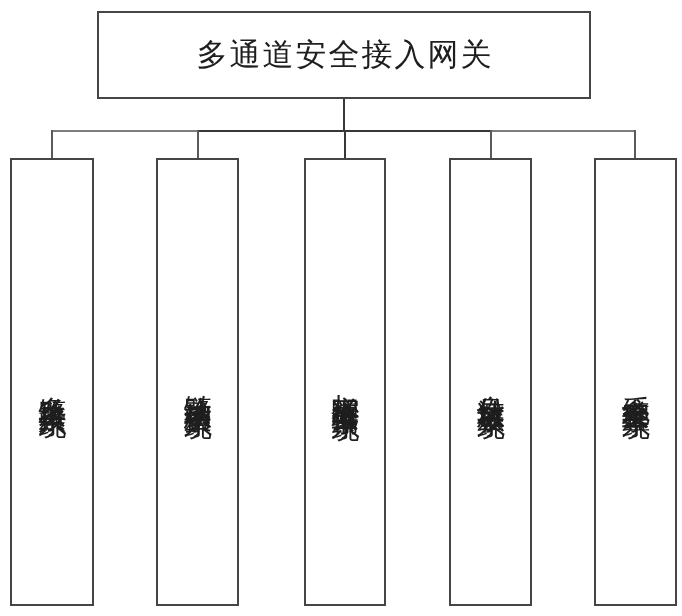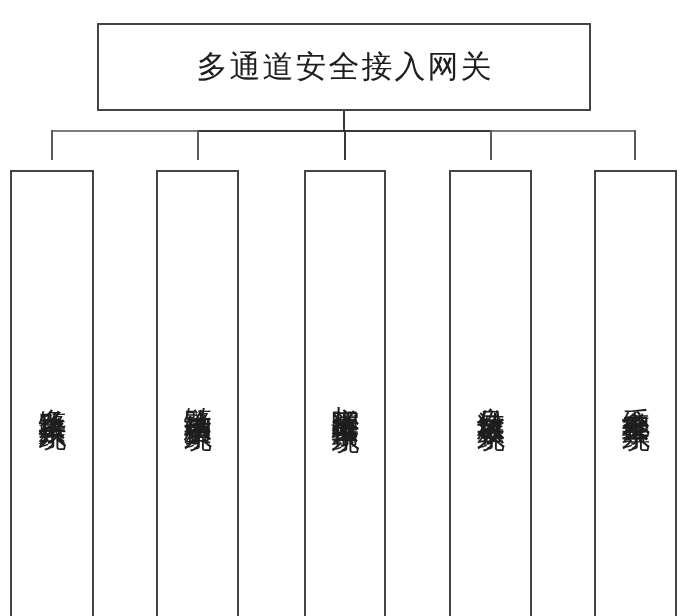--- a/index.html
+++ b/index.html
@@ -12,21 +12,20 @@
     overflow: hidden;
   }
   .node {
     position: absolute;
     background: #ffffff;
     border: 2px solid #454545;
     box-sizing: border-box;
     display: flex;
     align-items: center;
     justify-content: center;
-    margin-top: 12px;
   }
   .root-node {
     left: 97px; top: 11px;
     width: 494px; height: 88px;
   }
   .root-label {
     font-size: 31px;
     letter-spacing: 2px;
     color: #1e1e1e;
     white-space: nowrap;

